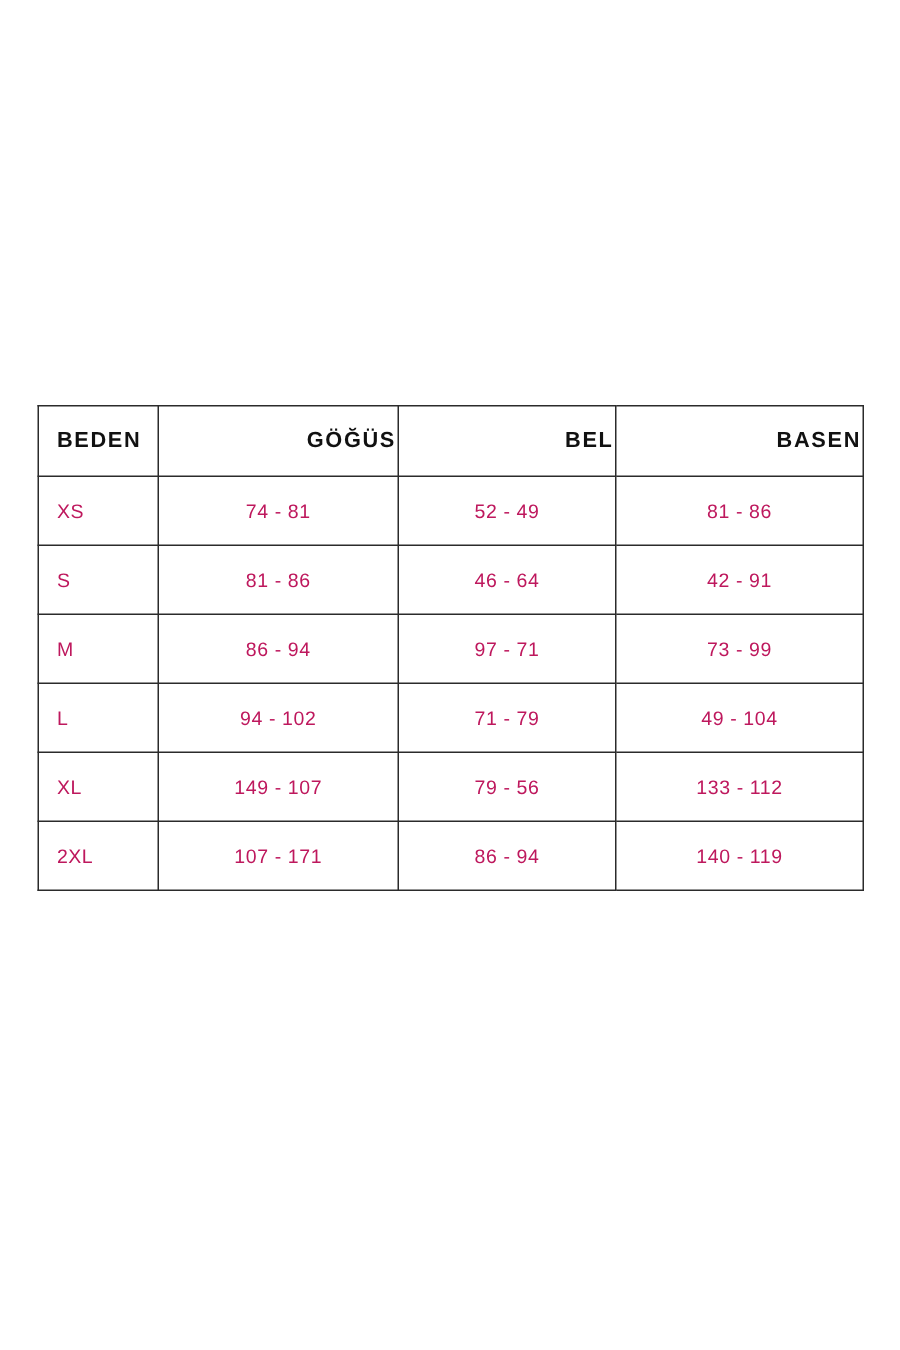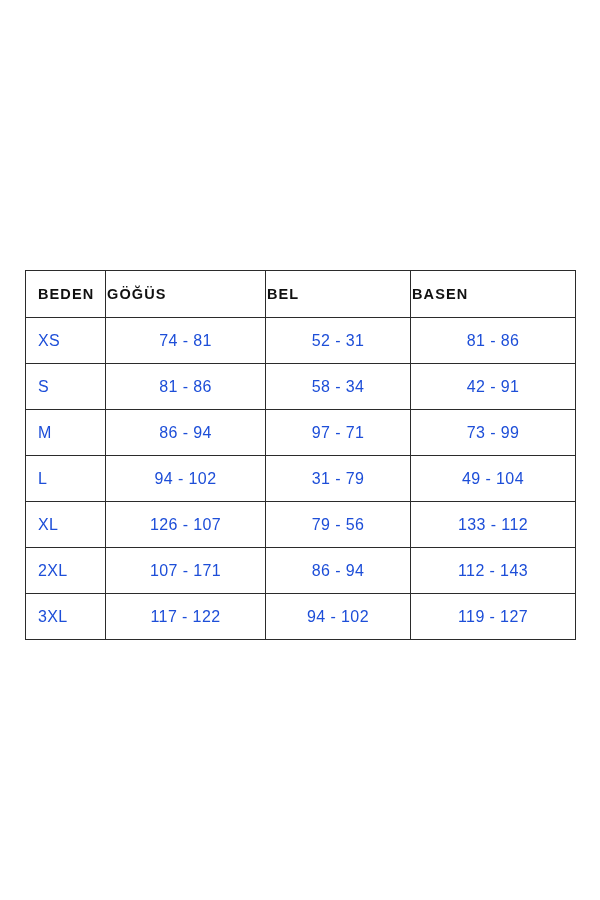--- a/index.html
+++ b/index.html
@@ -41,35 +41,35 @@
   col.c0 { width: 80px; }
   col.c1 { width: 160px; }
   col.c2 { width: 145px; }
   col.c3 { width: 165px; }
 
   thead th {
     height: 47px;
     font-size: 14.5px;
     font-weight: bold;
     letter-spacing: 1.1px;
-    text-align: left;
+    text-align: right;
     vertical-align: middle;
     color: #111111;
   }
   thead th.size-head {
     text-align: left;
     padding-left: 12px;
     letter-spacing: 1.1px;
   }
   tbody td {
     height: 46px;
-    font-size: 16px;
+    font-size: 13px;
     text-align: center;
     vertical-align: middle;
-    color: #1d4ed8;
+    color: #be185d;
     letter-spacing: 0.4px;
   }
   tbody td.size-cell {
     text-align: left;
     padding-left: 12px;
     letter-spacing: 0.3px;
   }
 </style>
 </head>
 <body>
@@ -88,55 +88,49 @@
           <th class="size-head">BEDEN</th>
           <th>GÖĞÜS</th>
           <th>BEL</th>
           <th>BASEN</th>
         </tr>
       </thead>
       <tbody>
         <tr>
           <td class="size-cell">XS</td>
           <td>74 - 81</td>
-          <td>52 - 31</td>
+          <td>52 - 49</td>
           <td>81 - 86</td>
         </tr>
         <tr>
           <td class="size-cell">S</td>
           <td>81 - 86</td>
-          <td>58 - 34</td>
+          <td>46 - 64</td>
           <td>42 - 91</td>
         </tr>
         <tr>
           <td class="size-cell">M</td>
           <td>86 - 94</td>
           <td>97 - 71</td>
           <td>73 - 99</td>
         </tr>
         <tr>
           <td class="size-cell">L</td>
           <td>94 - 102</td>
-          <td>31 - 79</td>
+          <td>71 - 79</td>
           <td>49 - 104</td>
         </tr>
         <tr>
           <td class="size-cell">XL</td>
-          <td>126 - 107</td>
+          <td>149 - 107</td>
           <td>79 - 56</td>
           <td>133 - 112</td>
         </tr>
         <tr>
           <td class="size-cell">2XL</td>
           <td>107 - 171</td>
           <td>86 - 94</td>
-          <td>112 - 143</td>
-        </tr>
-        <tr>
-          <td class="size-cell">3XL</td>
-          <td>117 - 122</td>
-          <td>94 - 102</td>
-          <td>119 - 127</td>
+          <td>140 - 119</td>
         </tr>
       </tbody>
     </table>
   </div>
 </div>
 
 </body></html>

